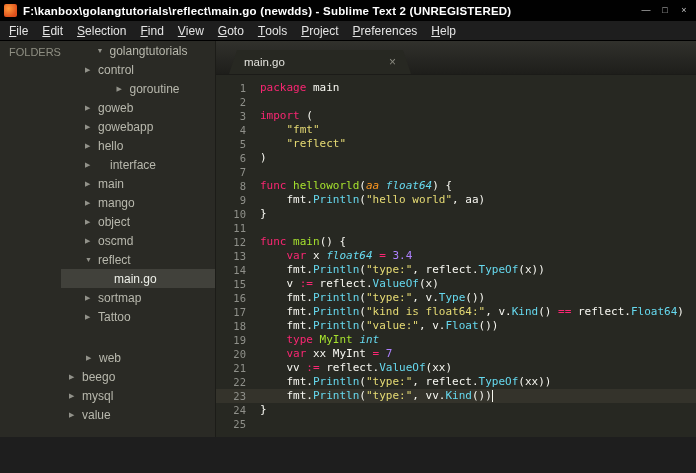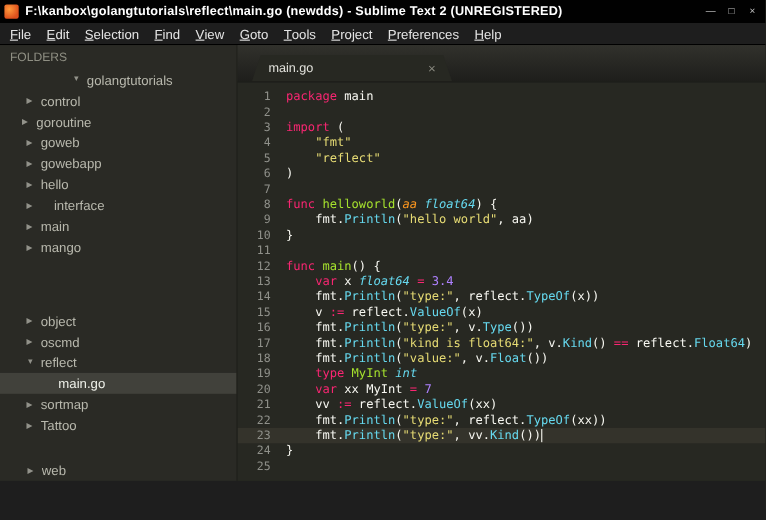--- a/index.html
+++ b/index.html
@@ -18,21 +18,21 @@
   
   .menubar{height:19px;flex:none;background:#1e1e1e;border-bottom:1px solid #000;
     display:flex;align-items:center;color:#e4e4e4;font-size:12px;padding-left:2px;}
   .menu-item{padding:0 7px;height:100%;display:flex;align-items:center;white-space:nowrap;}
   .menu-item u{text-decoration:underline;}
 
   
   .main{flex:1;display:flex;min-height:0;}
 
   
-  .sidebar{width:215px;flex:none;background:#2a2a25;display:flex;flex-direction:column;overflow:hidden;border-right:1px solid #1c1c18;}
+  .sidebar{width:215px;flex:none;background:#2a2a25;display:flex;overflow:hidden;border-right:1px solid #1c1c18;}
   .folders-header{height:22px;line-height:22px;padding-left:9px;font-size:11px;color:#8f8f83;flex:none;}
   .tree{flex:1;}
   .tree-row{height:19px;display:flex;align-items:center;font-size:12px;color:#b8b8ad;white-space:nowrap;}
   .tree-row.selected{background:#41413b;color:#eef0e9;}
   .arrow{width:13px;flex:none;font-size:7px;color:#92928१;color:#92928a;display:flex;align-items:center;}
   .tree-label{overflow:hidden;}
 
   
   .editor-col{flex:1;display:flex;flex-direction:column;min-width:0;background:#272822;}
   .tabbar{height:33px;flex:none;background:linear-gradient(180deg,#31312c 0%,#1e1e1b 100%);
@@ -96,21 +96,21 @@
       <div class="folders-header">FOLDERS</div>
       <div class="tree">
           <div class="tree-row" style="padding-left: 8px; justify-content: center;">
             <span class="arrow">▼</span>
             <span class="tree-label">golangtutorials</span>
           </div>
           <div class="tree-row" style="padding-left: 24px;">
             <span class="arrow">▶</span>
             <span class="tree-label">control</span>
           </div>
-          <div class="tree-row" style="padding-left: 20px;">
+          <div class="tree-row" style="padding-left: 20px; justify-content: center;">
             <span class="arrow">▶</span>
             <span class="tree-label">goroutine</span>
           </div>
           <div class="tree-row" style="padding-left: 24px;">
             <span class="arrow">▶</span>
             <span class="tree-label">goweb</span>
           </div>
           <div class="tree-row" style="padding-left: 24px;">
             <span class="arrow">▶</span>
             <span class="tree-label">gowebapp</span>
@@ -124,21 +124,21 @@
             <span class="tree-label">interface</span>
           </div>
           <div class="tree-row" style="padding-left: 24px;">
             <span class="arrow">▶</span>
             <span class="tree-label">main</span>
           </div>
           <div class="tree-row" style="padding-left: 24px;">
             <span class="arrow">▶</span>
             <span class="tree-label">mango</span>
           </div>
-          <div class="tree-row" style="padding-left: 24px; margin-top: 48px;">
+          <div class="tree-row" style="padding-left: 24px;">
             <span class="arrow">▶</span>
             <span class="tree-label">object</span>
           </div>
           <div class="tree-row" style="padding-left: 24px;">
             <span class="arrow">▶</span>
             <span class="tree-label">oscmd</span>
           </div>
           <div class="tree-row" style="padding-left: 24px;">
             <span class="arrow">▼</span>
             <span class="tree-label">reflect</span>
@@ -151,20 +151,24 @@
             <span class="arrow">▶</span>
             <span class="tree-label">sortmap</span>
           </div>
           <div class="tree-row" style="padding-left: 24px;">
             <span class="arrow">▶</span>
             <span class="tree-label">Tattoo</span>
           </div>
           <div class="tree-row" style="padding-left: 25px; margin-top: 22px;">
             <span class="arrow">▶</span>
             <span class="tree-label">web</span>
+          </div>
+          <div class="tree-row" style="padding-left: 8px;">
+            <span class="arrow">▶</span>
+            <span class="tree-label">beego</span>
           </div>
           <div class="tree-row" style="padding-left: 8px;">
             <span class="arrow">▶</span>
             <span class="tree-label">mysql</span>
           </div>
           <div class="tree-row" style="padding-left: 8px;">
             <span class="arrow">▶</span>
             <span class="tree-label">value</span>
           </div>
         </div>

